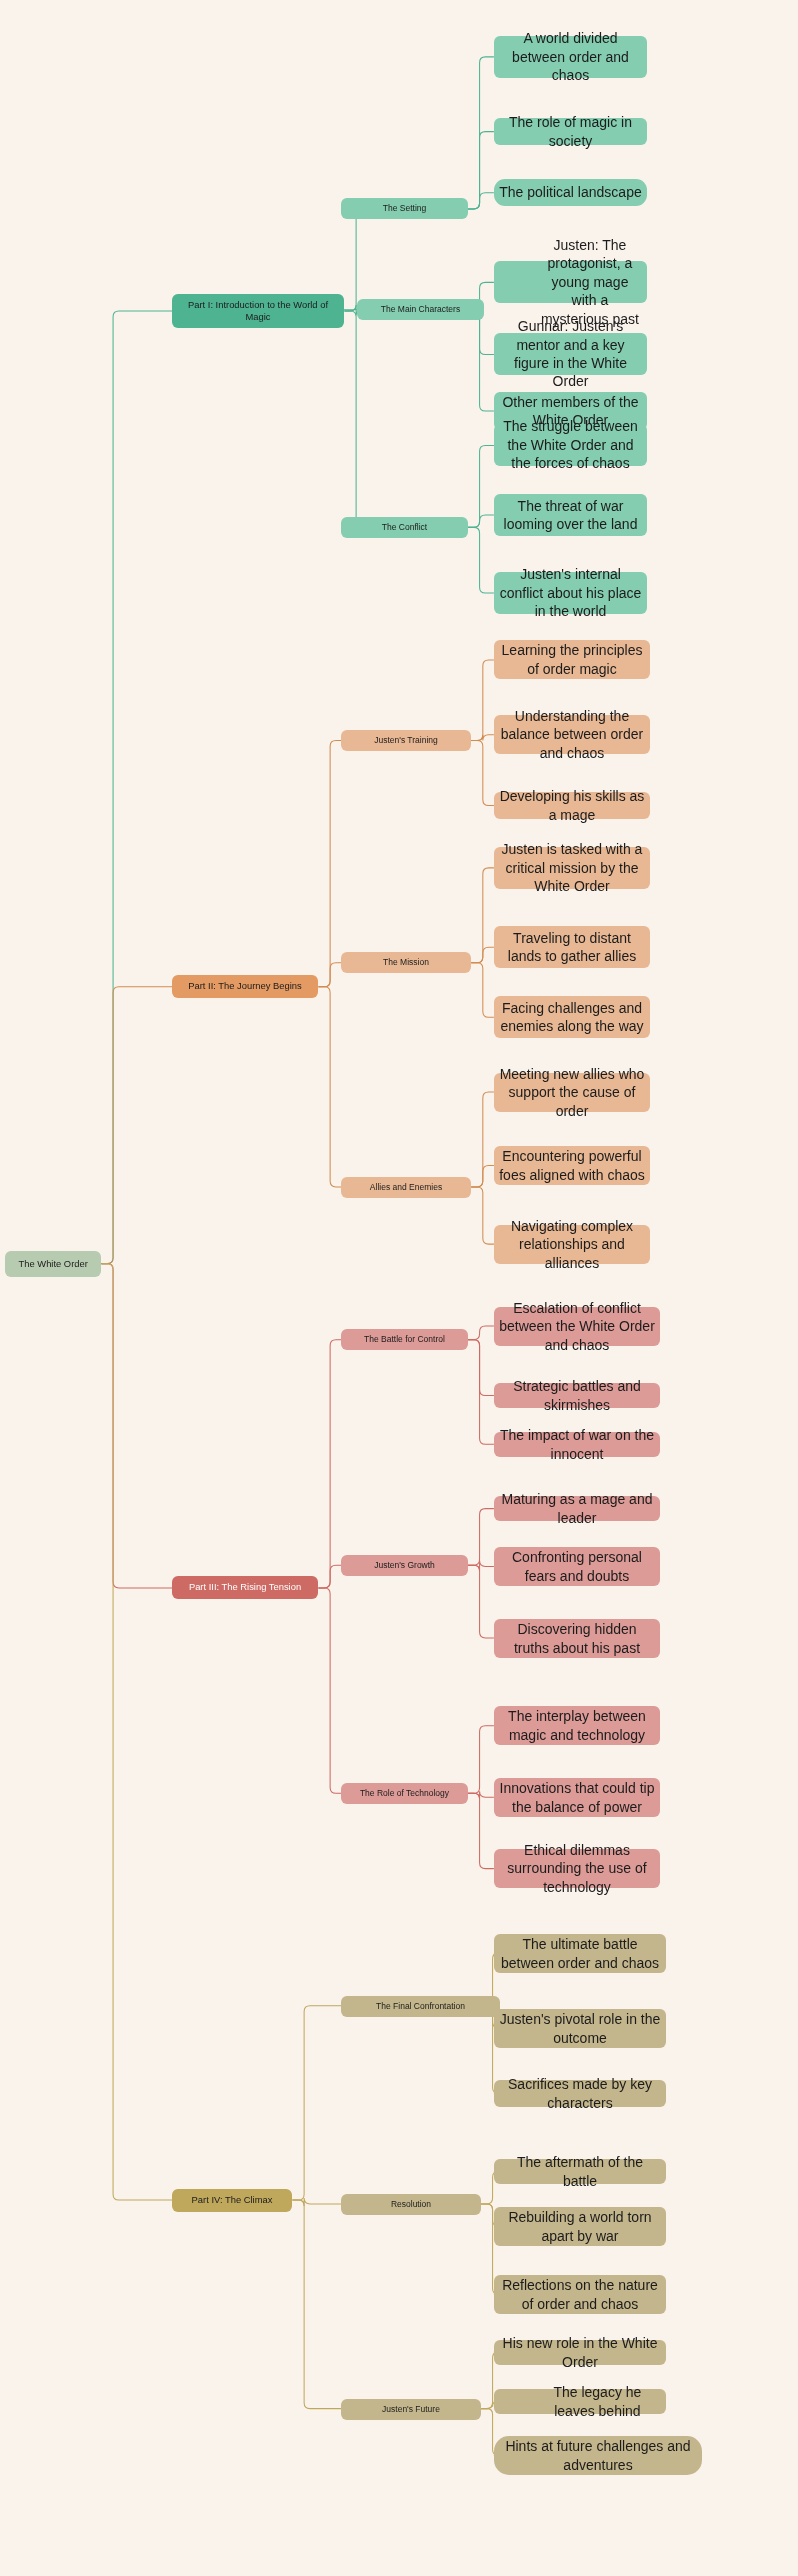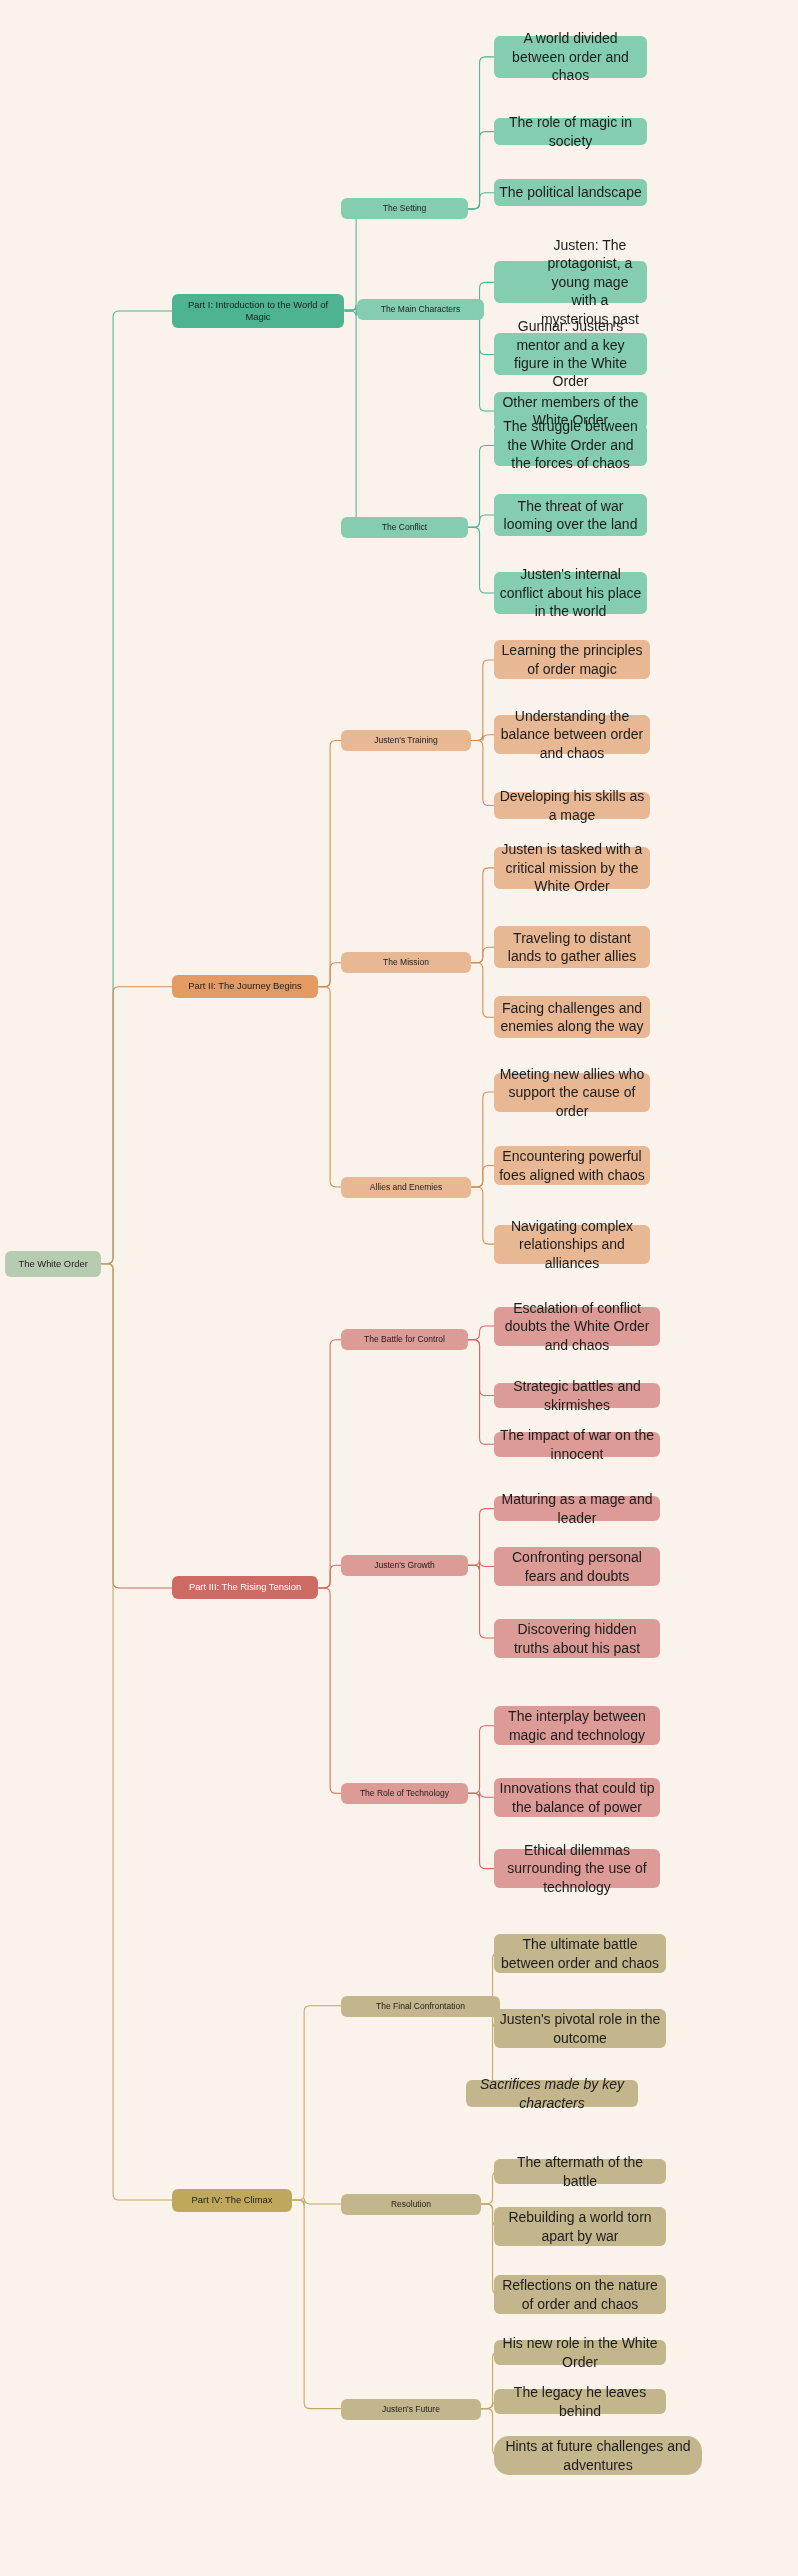--- a/index.html
+++ b/index.html
@@ -85,21 +85,21 @@
       <path d="M 740 3706 L 749 3706 Q 758 3706 758 3697 L 758 3628 Q 758 3619 767 3619 L 760 3619" fill="none" stroke="#bfa75c" stroke-width="1.6"></path>
       <path d="M 740 3706 L 749 3706 Q 758 3706 758 3697 L 758 3703 Q 758 3694 767 3694 L 760 3694" fill="none" stroke="#bfa75c" stroke-width="1.6"></path>
       <path d="M 740 3706 L 749 3706 Q 758 3706 758 3715 L 758 3769 Q 758 3778 767 3778 L 760 3778" fill="none" stroke="#bfa75c" stroke-width="1.6"></path>
     </svg>
   <div id="nodes">
       <div class="node root" style="left: 5.2px; top: 1251px; width: 96px; height: 26px; background: rgb(183, 203, 176);">The White Order</div>
       <div class="node lv1" style="left: 172px; top: 294px; width: 172px; height: 34px; background: rgb(77, 179, 145);">Part I: Introduction to the World of Magic</div>
       <div class="node lv2" style="left: 341px; top: 198px; width: 127px; height: 21px; background: rgb(132, 205, 176);">The Setting</div>
       <div class="node lv3" style="left: 494px; top: 36px; width: 153px; height: 42px; background: rgb(132, 205, 176);">A world divided between order and chaos</div>
       <div class="node lv3" style="left: 494px; top: 118px; width: 153px; height: 27px; background: rgb(132, 205, 176);">The role of magic in society</div>
-      <div class="node lv3" style="left: 494px; top: 179px; width: 153px; height: 27px; background: rgb(132, 205, 176);">The political landscape</div>
+      <div class="node lv3" style="left: 494px; top: 179px; width: 153px; height: 27px; background: rgb(132, 205, 176); border-radius: 11px;">The political landscape</div>
       <div class="node lv2" style="left: 341px; top: 299px; width: 127px; height: 21px; background: rgb(132, 205, 176); margin-left: 16px;">The Main Characters</div>
       <div class="node lv3" style="left: 494px; top: 261px; width: 153px; height: 42px; background: rgb(132, 205, 176); padding-left: 44px;">Justen: The protagonist, a young mage with a mysterious past</div>
       <div class="node lv3" style="left: 494px; top: 333px; width: 153px; height: 42px; background: rgb(132, 205, 176);">Gunnar: Justen's mentor and a key figure in the White Order</div>
       <div class="node lv3" style="left: 494px; top: 392px; width: 153px; height: 38px; background: rgb(132, 205, 176);">Other members of the White Order</div>
       <div class="node lv2" style="left: 341px; top: 517px; width: 127px; height: 21px; background: rgb(132, 205, 176);">The Conflict</div>
       <div class="node lv3" style="left: 494px; top: 424px; width: 153px; height: 42px; background: rgb(132, 205, 176);">The struggle between the White Order and the forces of chaos</div>
       <div class="node lv3" style="left: 494px; top: 494px; width: 153px; height: 42px; background: rgb(132, 205, 176);">The threat of war looming over the land</div>
       <div class="node lv3" style="left: 494px; top: 572px; width: 153px; height: 42px; background: rgb(132, 205, 176);">Justen's internal conflict about his place in the world</div>
       <div class="node lv1" style="left: 172px; top: 975px; width: 146px; height: 23.4px; background: rgb(228, 154, 99);">Part II: The Journey Begins</div>
       <div class="node lv2" style="left: 341px; top: 730px; width: 130px; height: 21px; background: rgb(232, 184, 148);">Justen's Training</div>
@@ -109,39 +109,39 @@
       <div class="node lv2" style="left: 341px; top: 952px; width: 130px; height: 21px; background: rgb(232, 184, 148);">The Mission</div>
       <div class="node lv3" style="left: 494px; top: 847px; width: 156px; height: 42px; background: rgb(232, 184, 148);">Justen is tasked with a critical mission by the White Order</div>
       <div class="node lv3" style="left: 494px; top: 926px; width: 156px; height: 42px; background: rgb(232, 184, 148);">Traveling to distant lands to gather allies</div>
       <div class="node lv3" style="left: 494px; top: 996px; width: 156px; height: 42px; background: rgb(232, 184, 148);">Facing challenges and enemies along the way</div>
       <div class="node lv2" style="left: 341px; top: 1177px; width: 130px; height: 21px; background: rgb(232, 184, 148);">Allies and Enemies</div>
       <div class="node lv3" style="left: 494px; top: 1073px; width: 156px; height: 39px; background: rgb(232, 184, 148);">Meeting new allies who support the cause of order</div>
       <div class="node lv3" style="left: 494px; top: 1146px; width: 156px; height: 39px; background: rgb(232, 184, 148);">Encountering powerful foes aligned with chaos</div>
       <div class="node lv3" style="left: 494px; top: 1225px; width: 156px; height: 39px; background: rgb(232, 184, 148);">Navigating complex relationships and alliances</div>
       <div class="node lv1 white-text" style="left: 172px; top: 1576px; width: 146px; height: 23.4px; background: rgb(205, 106, 99);">Part III: The Rising Tension</div>
       <div class="node lv2" style="left: 341px; top: 1329px; width: 127px; height: 21px; background: rgb(220, 155, 151);">The Battle for Control</div>
-      <div class="node lv3" style="left: 494px; top: 1307px; width: 166px; height: 39px; background: rgb(220, 155, 151);">Escalation of conflict doubts the White Order and chaos</div>
+      <div class="node lv3" style="left: 494px; top: 1307px; width: 166px; height: 39px; background: rgb(220, 155, 151);">Escalation of conflict between the White Order and chaos</div>
       <div class="node lv3" style="left: 494px; top: 1383px; width: 166px; height: 25px; background: rgb(220, 155, 151);">Strategic battles and skirmishes</div>
       <div class="node lv3" style="left: 494px; top: 1432px; width: 166px; height: 25px; background: rgb(220, 155, 151);">The impact of war on the innocent</div>
       <div class="node lv2" style="left: 341px; top: 1555px; width: 127px; height: 21px; background: rgb(220, 155, 151);">Justen's Growth</div>
       <div class="node lv3" style="left: 494px; top: 1496px; width: 166px; height: 25px; background: rgb(220, 155, 151);">Maturing as a mage and leader</div>
       <div class="node lv3" style="left: 494px; top: 1547px; width: 166px; height: 39px; background: rgb(220, 155, 151);">Confronting personal fears and doubts</div>
       <div class="node lv3" style="left: 494px; top: 1619px; width: 166px; height: 39px; background: rgb(220, 155, 151);">Discovering hidden truths about his past</div>
       <div class="node lv2" style="left: 341px; top: 1783px; width: 127px; height: 21px; background: rgb(220, 155, 151);">The Role of Technology</div>
       <div class="node lv3" style="left: 494px; top: 1706px; width: 166px; height: 39px; background: rgb(220, 155, 151);">The interplay between magic and technology</div>
       <div class="node lv3" style="left: 494px; top: 1778px; width: 166px; height: 39px; background: rgb(220, 155, 151);">Innovations that could tip the balance of power</div>
       <div class="node lv3" style="left: 494px; top: 1849px; width: 166px; height: 39px; background: rgb(220, 155, 151); text-align: center;">Ethical dilemmas surrounding the use of technology</div>
       <div class="node lv1" style="left: 172px; top: 2189px; width: 120px; height: 23.4px; background: rgb(191, 167, 92);">Part IV: The Climax</div>
       <div class="node lv2" style="left: 341px; top: 1996px; width: 159px; height: 21px; background: rgb(196, 182, 140);">The Final Confrontation</div>
       <div class="node lv3" style="left: 494px; top: 1934px; width: 172px; height: 39px; background: rgb(196, 182, 140);">The ultimate battle between order and chaos</div>
       <div class="node lv3" style="left: 494px; top: 2009px; width: 172px; height: 39px; background: rgb(196, 182, 140);">Justen's pivotal role in the outcome</div>
-      <div class="node lv3" style="left: 466px; top: 2080px; width: 172px; height: 27px; background: rgb(196, 182, 140); font-style: italic;">Sacrifices made by key characters</div>
+      <div class="node lv3" style="left: 494px; top: 2080px; width: 172px; height: 27px; background: rgb(196, 182, 140);">Sacrifices made by key characters</div>
       <div class="node lv2" style="left: 341px; top: 2194px; width: 140px; height: 21px; background: rgb(196, 182, 140);">Resolution</div>
       <div class="node lv3" style="left: 494px; top: 2159px; width: 172px; height: 25px; background: rgb(196, 182, 140);">The aftermath of the battle</div>
       <div class="node lv3" style="left: 494px; top: 2207px; width: 172px; height: 39px; background: rgb(196, 182, 140);">Rebuilding a world torn apart by war</div>
       <div class="node lv3" style="left: 494px; top: 2275px; width: 172px; height: 39px; background: rgb(196, 182, 140);">Reflections on the nature of order and chaos</div>
       <div class="node lv2" style="left: 341px; top: 2399px; width: 140px; height: 21px; background: rgb(196, 182, 140);">Justen's Future</div>
       <div class="node lv3" style="left: 494px; top: 2340px; width: 172px; height: 25px; background: rgb(196, 182, 140);">His new role in the White Order</div>
-      <div class="node lv3" style="left: 494px; top: 2389px; width: 172px; height: 25px; background: rgb(196, 182, 140);">The legacy he leaves behind</div>
+      <div class="node lv3" style="left: 494px; top: 2389px; width: 172px; height: 25px; background: rgb(196, 182, 140); padding-left: 40px;">The legacy he leaves behind</div>
       <div class="node lv3" style="left: 494px; top: 2436px; width: 208px; height: 39px; background: rgb(196, 182, 140); border-radius: 15px;">Hints at future challenges and adventures</div>
     </div>
 </div>
 
 
 </body></html>

